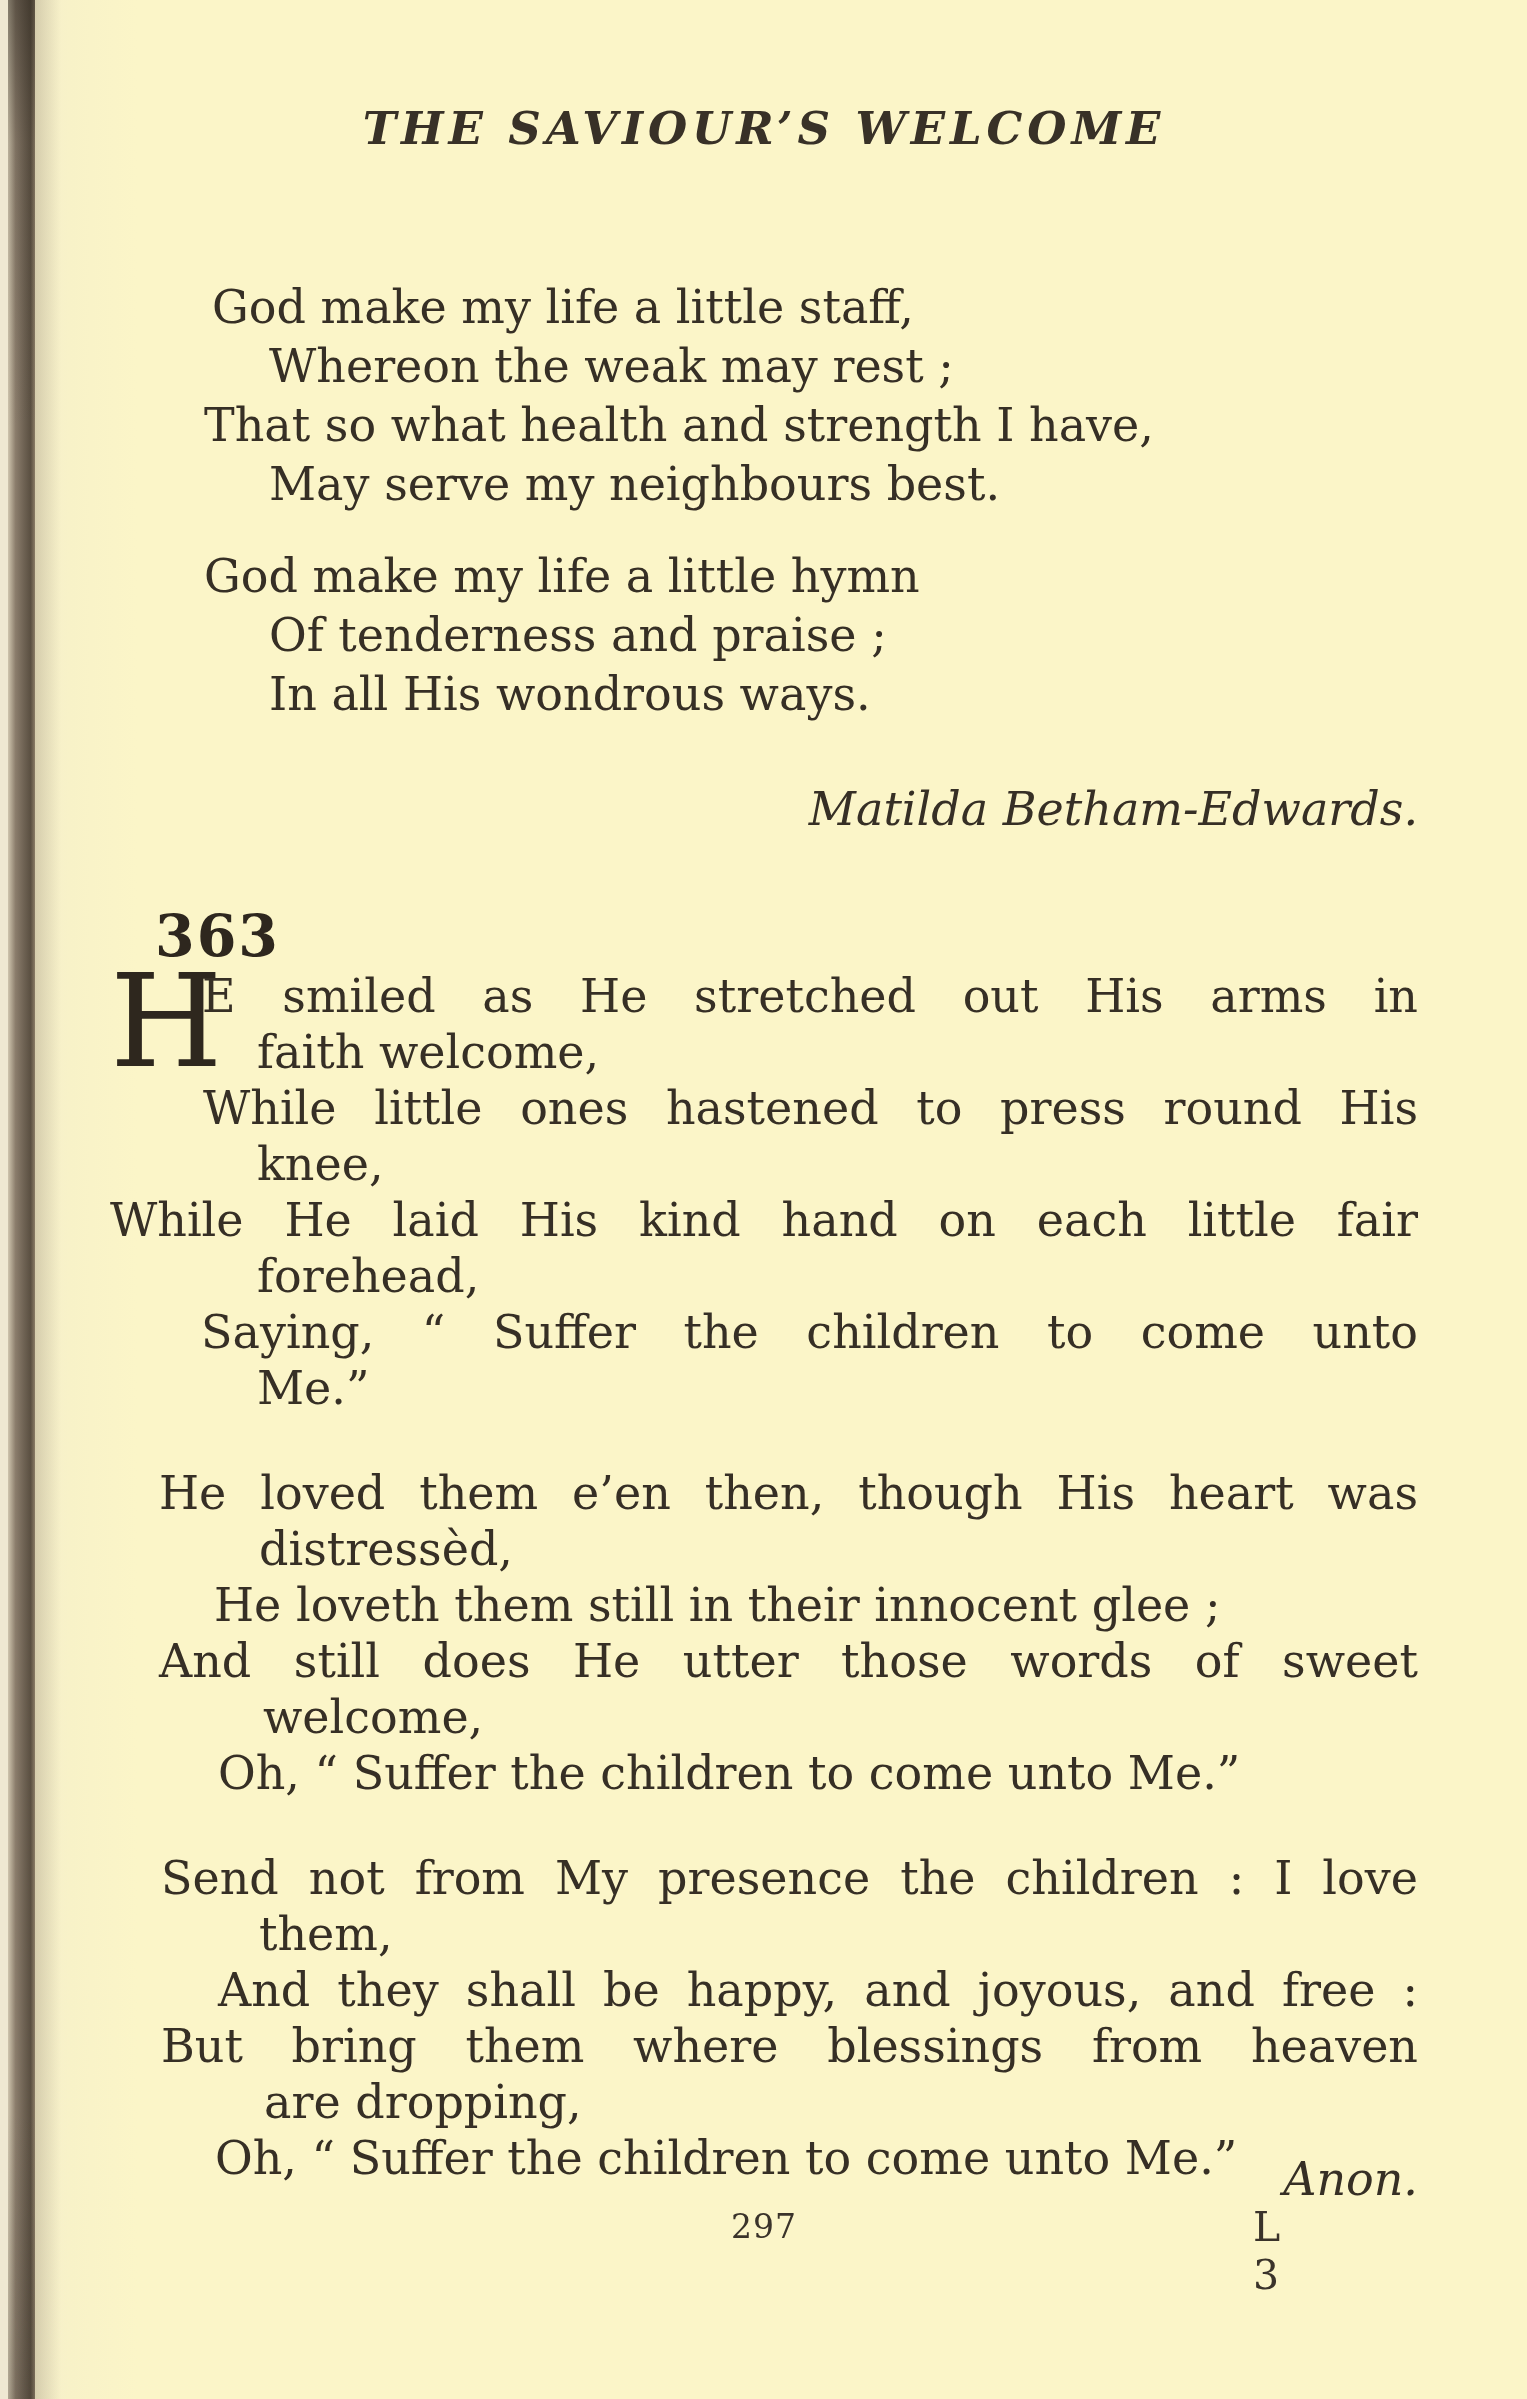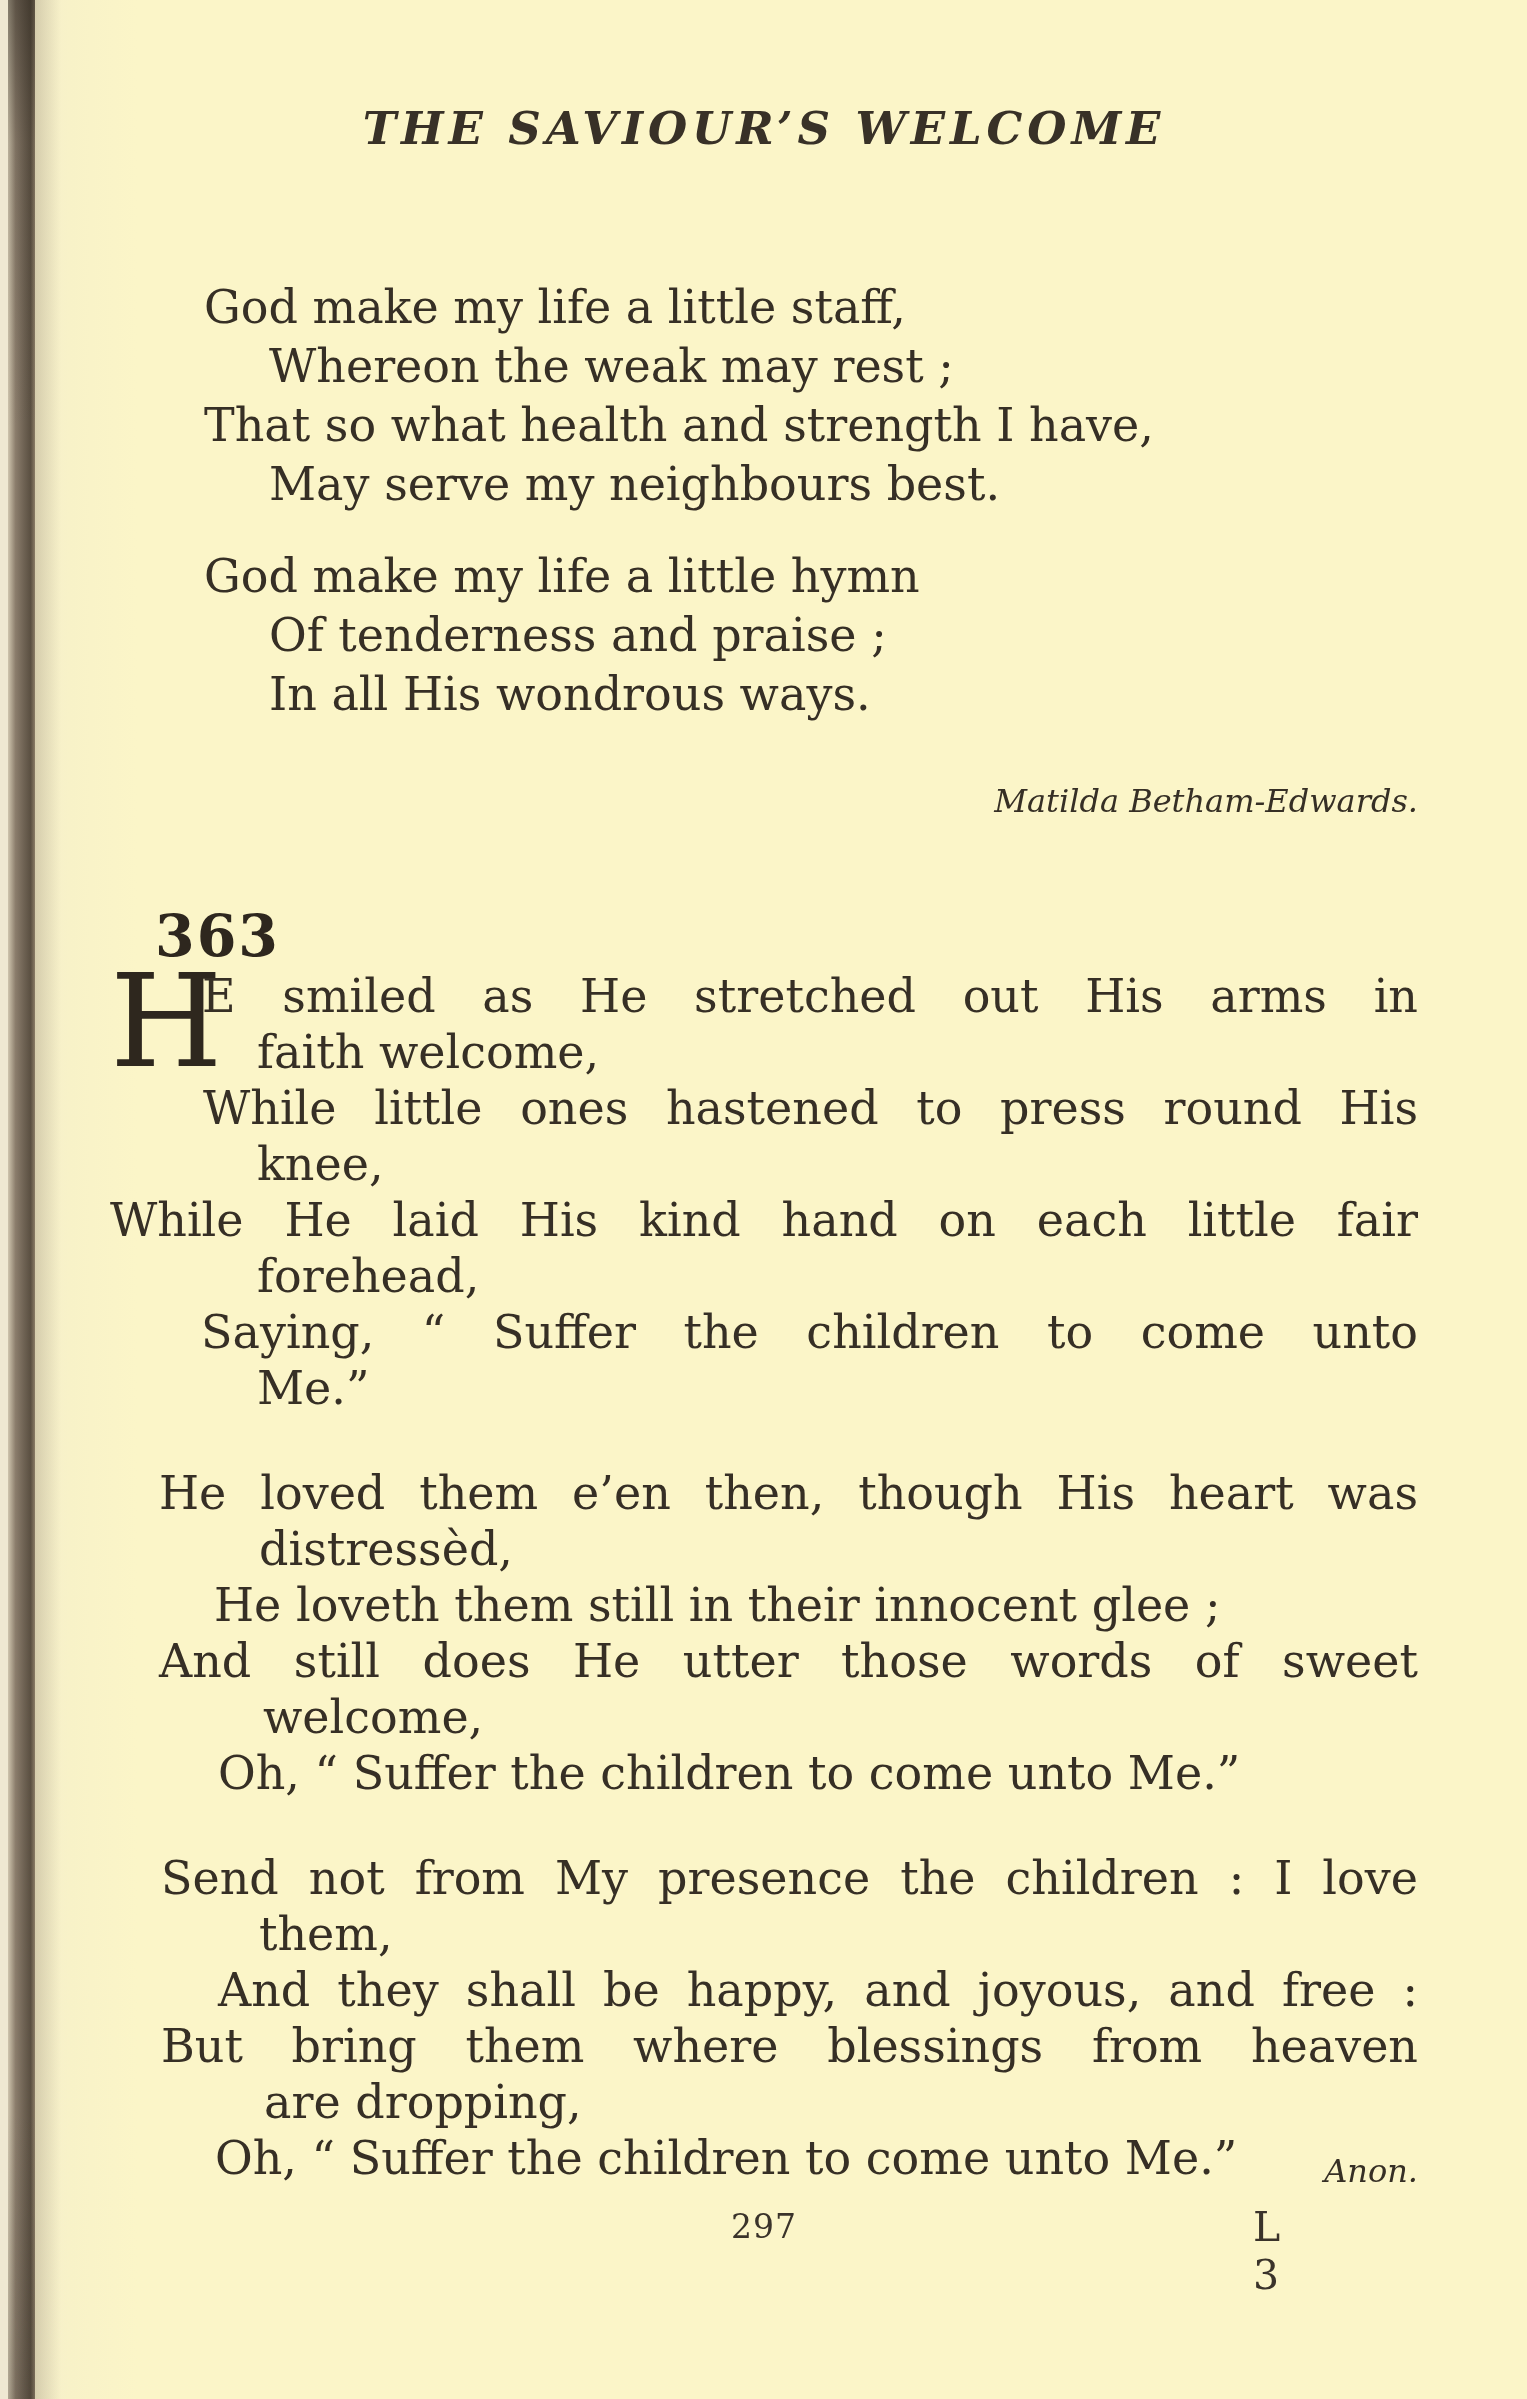--- a/index.html
+++ b/index.html
@@ -32,21 +32,21 @@
     text-align:center;font-style:italic;font-weight:bold;
     font-size:45px;letter-spacing:4.9px;color:#383127;
     white-space:nowrap;
   }
 
   .poem{position:absolute;font-size:46px;line-height:59px;color:#362f25;}
   .poem .line{white-space:nowrap;}
 
   .attribution{
     position:absolute;left:110px;width:1308px;text-align:right;
-    font-style:italic;font-size:32px;color:#362f25;white-space:nowrap;
+    font-style:italic;font-size:46px;color:#362f25;white-space:nowrap;
   }
 
   .hymn-number{
     position:absolute;left:155px;top:902px;
     font-weight:bold;font-size:57px;letter-spacing:2px;color:#2e271e;
   }
 
   .hymn{
     position:absolute;left:110px;top:968px;width:1308px;
     font-size:46px;line-height:56px;color:#362f25;
@@ -83,21 +83,21 @@
 <div class="page">
 
   <div class="edge-sliver"></div>
   <div class="spine"></div>
   <div class="spine-shadow"></div>
 
   <div class="running-title">THE SAVIOUR’S WELCOME</div>
 
   <div class="poem" style="left:204px;top:278px;">
 
-  <div class="line" style="margin-left: 0px;">God make my life a little staff,</div>
+  <div class="line" style="margin-left: 8px;">God make my life a little staff,</div>
       <div class="line" style="margin-left: 65px;">Whereon the weak may rest ;</div>
       <div class="line" style="margin-left: 0px;">That so what health and strength I have,</div>
       <div class="line" style="margin-left: 65px;">May serve my neighbours best.</div>
     </div>
 
   <div class="poem" style="left:204px;top:547px;">
 
   <div class="line" style="margin-left: 0px;">God make my life a little hymn</div>
       <div class="line" style="margin-left: 65px;">Of tenderness and praise ;</div>
       <div class="line" style="margin-left: 65px;">In all His wondrous ways.</div>

